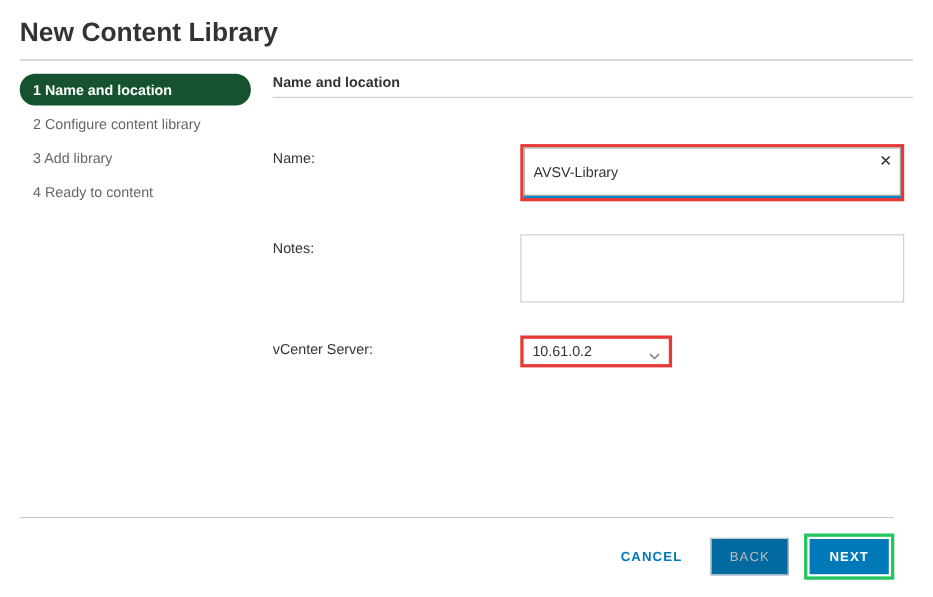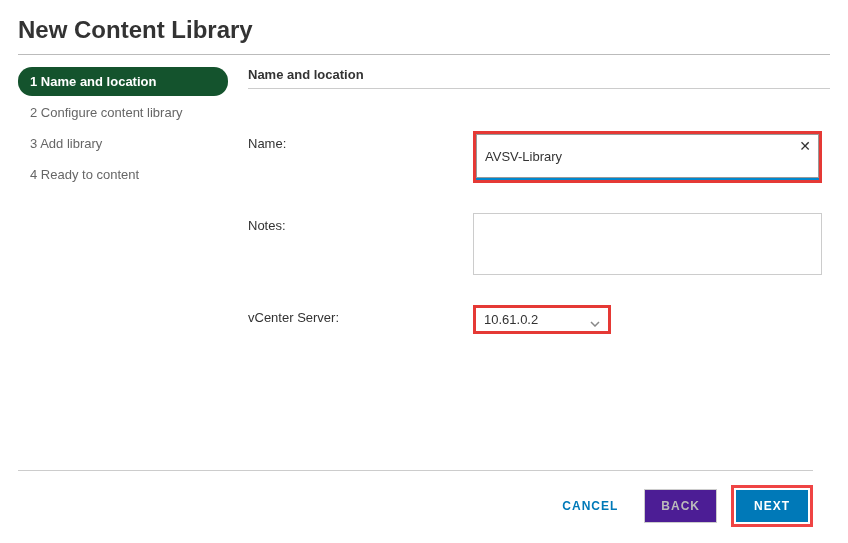--- a/index.html
+++ b/index.html
@@ -156,31 +156,31 @@
       background: none;
       border: none;
       color: #0079b8;
       font-size: 12px;
       font-weight: 600;
       letter-spacing: 1px;
       cursor: pointer;
       padding: 10px 12px;
     }
     .btn-back {
-      background: #4c1d95;
+      background: #0369a1;
       border: 1px solid #ccc;
       color: #bbb;
       font-size: 12px;
-      font-weight: 700;
+      font-weight: 400;
       letter-spacing: 1px;
       padding: 9px 16px;
       cursor: not-allowed;
     }
     .next-wrap {
-      border: 3px solid #ef4444;
+      border: 3px solid #22c55e;
       padding: 2px;
     }
     .btn-next {
       background: #0079b8;
       border: none;
       color: #fff;
       font-size: 12px;
       font-weight: 600;
       letter-spacing: 1px;
       padding: 9px 18px;

